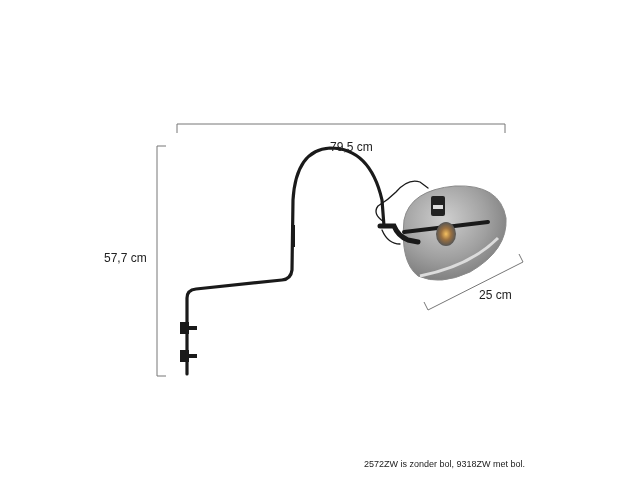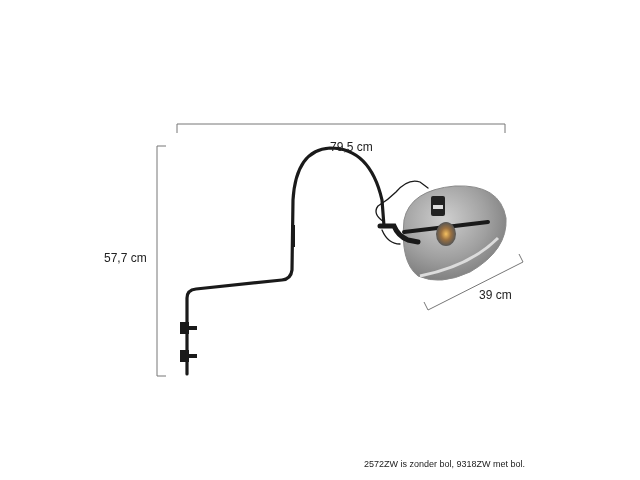--- a/index.html
+++ b/index.html
@@ -69,14 +69,14 @@
 
     <rect x="431" y="196" width="14" height="20" fill="#222" rx="2"></rect>
     <rect x="433" y="205" width="10" height="4" fill="#ddd"></rect>
 
     <ellipse cx="446" cy="234" rx="10" ry="12" fill="url(#bulbGrad)"></ellipse>
   </g>
 </svg>
 
 <div class="abs dim-label" style="left:330px;top:106px;margin-top:34px;">79,5 cm</div>
 <div class="abs dim-label" style="left:104px;top:251px;">57,7 cm</div>
-<div class="abs dim-label" style="left:479px;top:288px;">39 cm</div>
+<div class="abs dim-label" style="left:479px;top:288px;">25 cm</div>
 <div class="abs note" style="left:364px;top:459px;">2572ZW is zonder bol, 9318ZW met bol.</div>
 
 </body></html>

